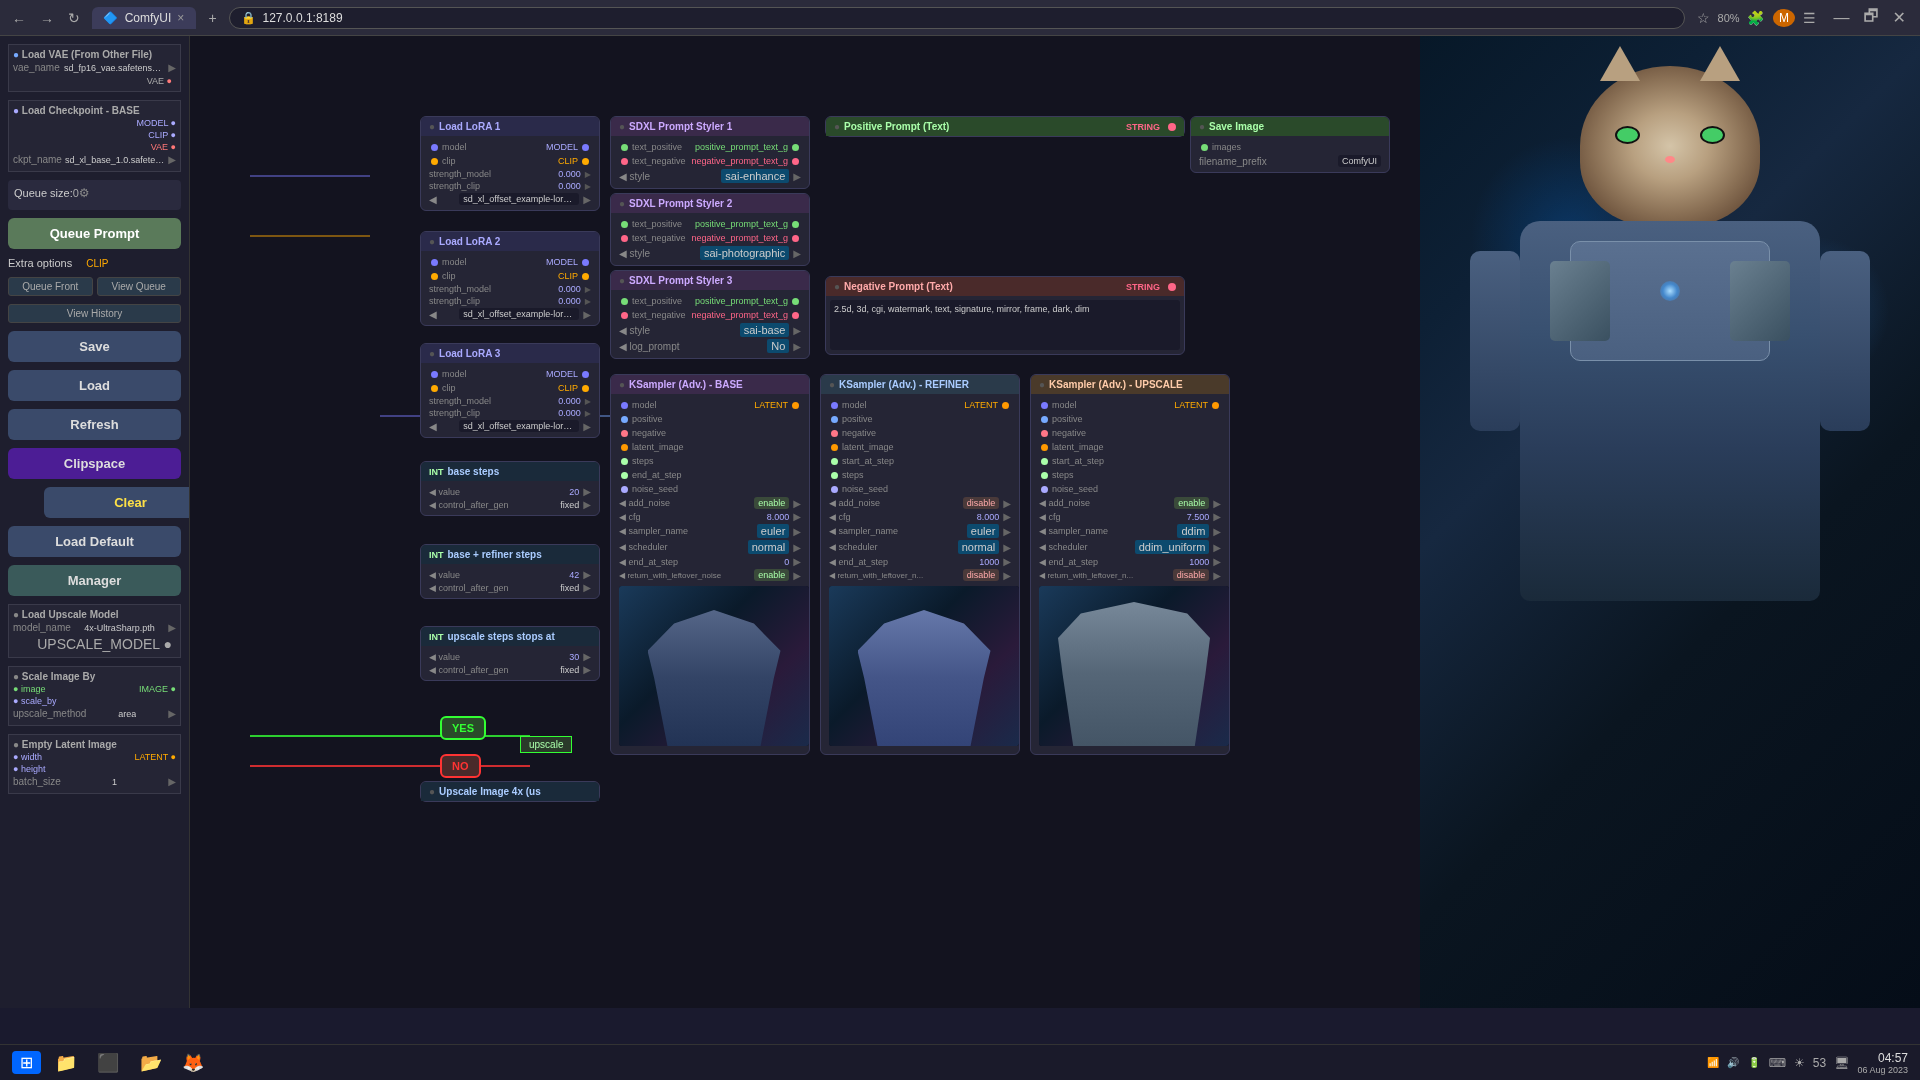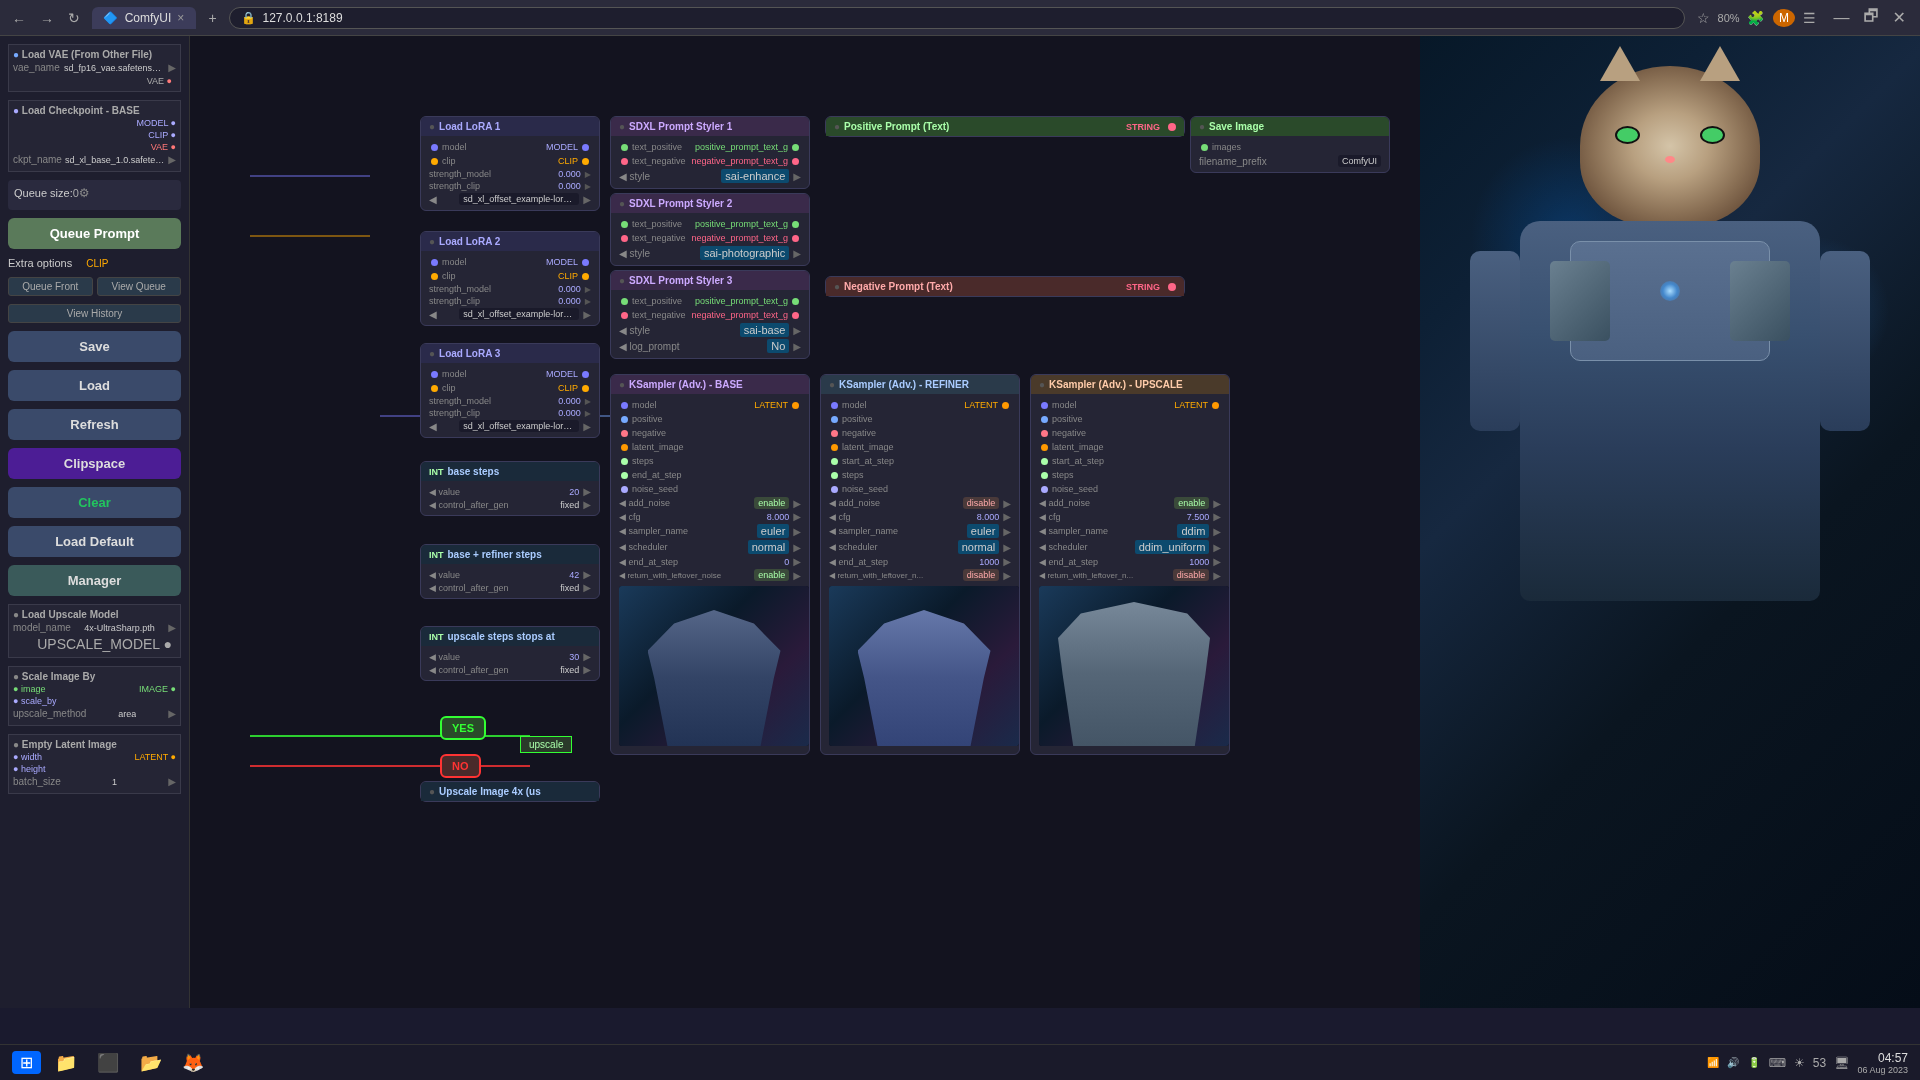--- a/index.html
+++ b/index.html
@@ -83,21 +83,21 @@
       font-size: 13px;
       font-weight: bold;
       margin-bottom: 4px;
       text-align: center;
     }
     .btn-queue { background: #5a7a5a; color: #fff; }
     .btn-save { background: #3a4a6a; color: #ddd; }
     .btn-load { background: #3a4a6a; color: #ddd; }
     .btn-refresh { background: #3a4a6a; color: #ddd; }
     .btn-clipspace { background: #4c1d95; color: #ddd; }
-    .btn-clear { background: #3a4a6a; color: #22c55e; }
+    .btn-clear { background: #3a4a6a; color: #fde047; margin-left: 36px; }
     .btn-loaddefault { background: #3a4a6a; color: #ddd; }
     .btn-manager { background: #3a5a5a; color: #ddd; }
 
     .extra-options-row {
       display: flex;
       align-items: center;
       gap: 6px;
       margin-bottom: 4px;
     }
     .sub-btns { display: flex; gap: 4px; margin-bottom: 4px; }
@@ -731,20 +731,21 @@
       </div>
     </div>
 
     <div class="node" style="left:635px; top:240px; width:360px;">
       <div class="node-header hdr-negative-prompt">
         <span style="color:#555;">●</span>
         <span>Negative Prompt (Text)</span>
         <span style="margin-left:auto; color:#ff6688; font-size:9px;">STRING</span>
         <span style="color:#ff6688; width:8px; height:8px; border-radius:50%; background:#ff6688; display:inline-block; margin-left:4px;"></span>
       </div>
+      <div class="text-area">2.5d, 3d, cgi, watermark, text, signature, mirror, frame, dark, dim</div>
     </div>
 
     <div class="node" style="left:420px; top:338px; width:200px;">
       <div class="node-header hdr-ksampler">
         <span style="color:#555;">●</span>
         <span>KSampler (Adv.) - BASE</span>
       </div>
       <div class="node-body">
         <div class="cn-row">
           <span class="cn-port-left port-model"></span>

